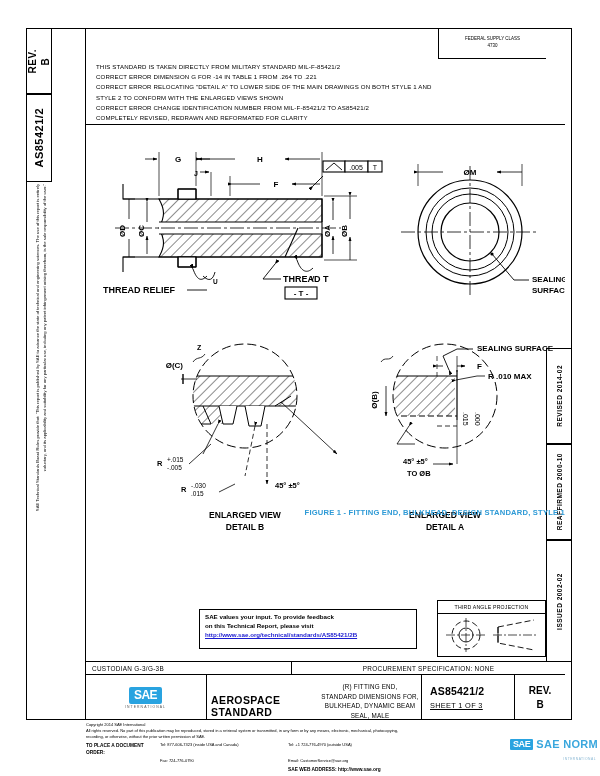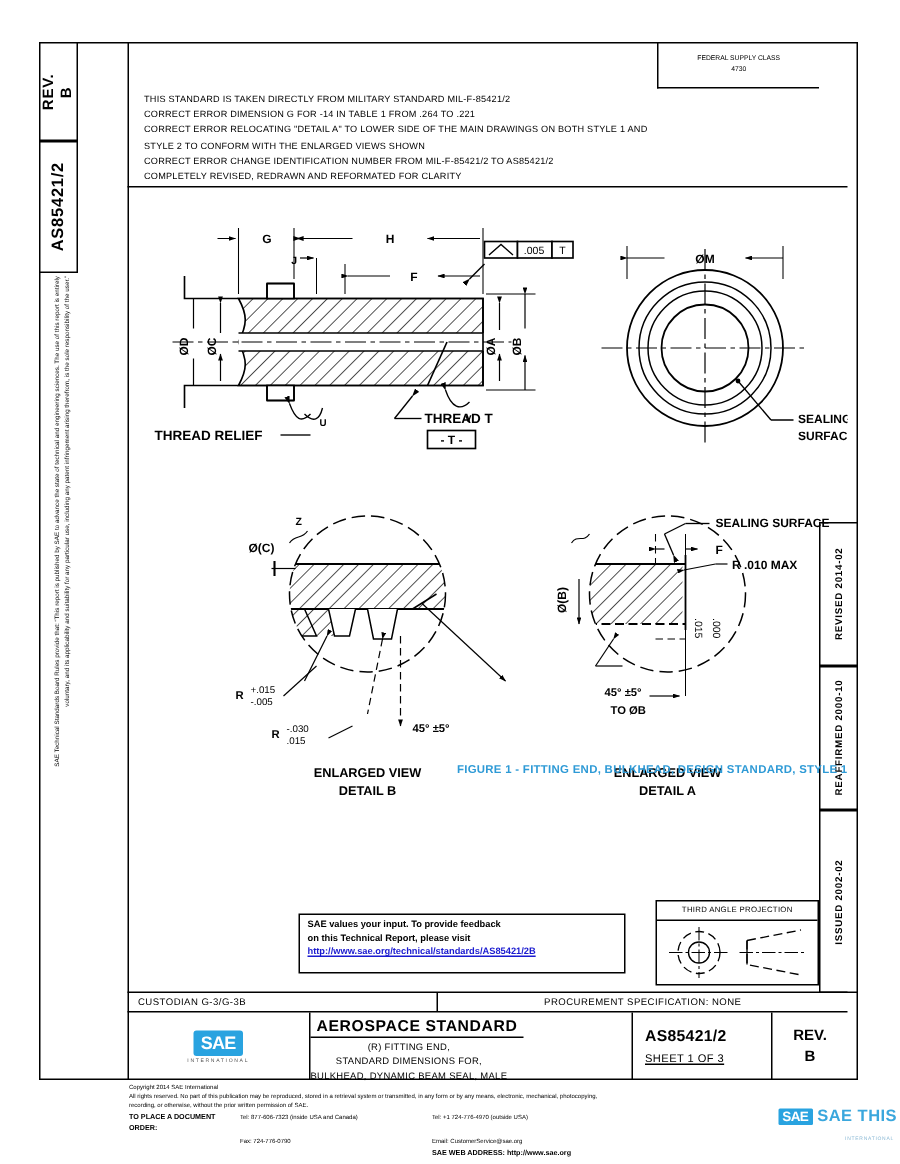--- a/index.html
+++ b/index.html
@@ -163,21 +163,21 @@
   }
   .tb-logo {
     width: 122px; border-right: 1px solid #000;
     display: flex; align-items: center; justify-content: center;
     flex-direction: column;
   }
   .sae-logo-wrap { display: flex; flex-direction: column; align-items: center; }
   .sae-sub { font-size: 3.4px; letter-spacing: 1.1px; color: #555; margin-top: 1px; }
   .tb-mid {
     width: 215px; border-right: 1px solid #000;
-    display: flex; flex-direction: column; align-items: flex-start;
+    display: flex; flex-direction: row; align-items: flex-end;
     padding-top: 3px;
   }
   .tb-mid-title {
     font-size: 10.5px; font-weight: bold; letter-spacing: .4px;
     border-bottom: 1.5px solid #000; padding: 0 4px 1px 4px;
   }
   .tb-mid-sub {
     margin-top: 2px; font-size: 6.3px; line-height: 1.5; text-align: center;
     letter-spacing: .2px;
   }
@@ -558,17 +558,17 @@
       <div class="fr-b"></div>
       <div class="fr-c footer-bold">
         <span>SAE WEB ADDRESS:</span>
         <span>http://www.sae.org</span>
       </div>
     </div>
   </div>
 
   <div class="footer-watermark">
     <span class="sae-badge-sm">SAE</span>
-    <span class="wm-text">SAE THIS</span>
+    <span class="wm-text">SAE NORM</span>
   </div>
   <div class="wm-sub">INTERNATIONAL</div>
 
 </div>
 
 </body></html>

